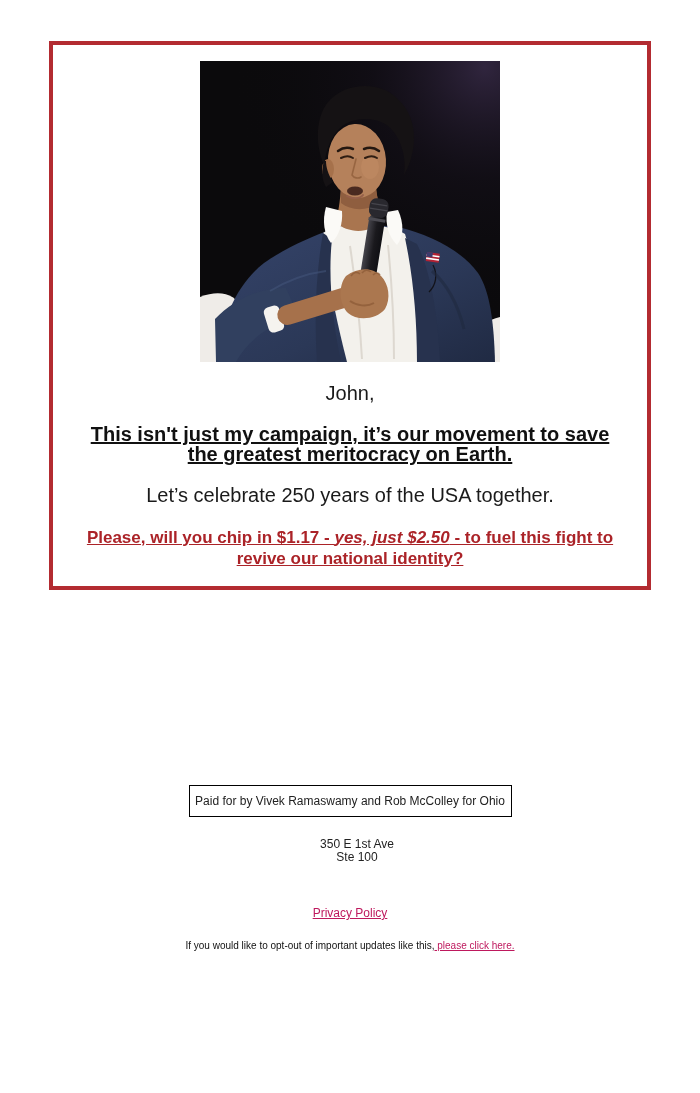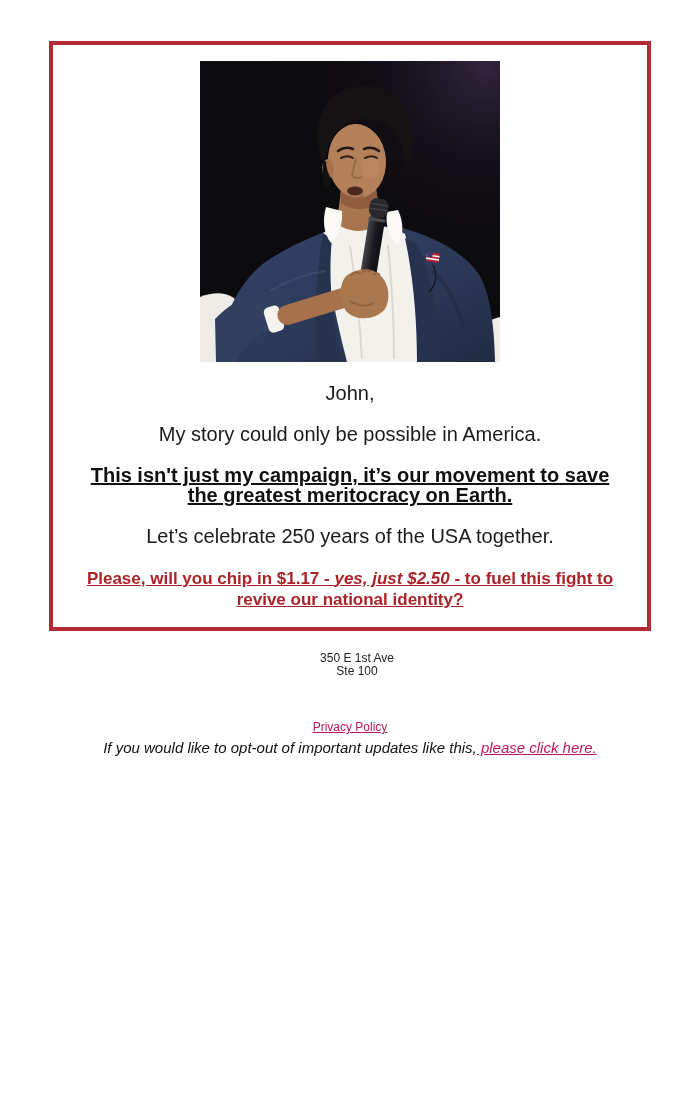--- a/index.html
+++ b/index.html
@@ -29,21 +29,21 @@
     font-family:"Liberation Sans", sans-serif;
   }
   .footer{ text-align:center; }
   .paid-box{
     box-sizing:border-box;width:323px;margin:195px auto 0;
     border:1px solid #000000;padding:9px 4px;
     font-size:12px;line-height:12px;color:#222222;
   }
   .address-block{margin-top:21px;font-size:12px;line-height:12.5px;color:#222222;margin-left:14px;}
   .privacy-row{margin-top:44px;font-size:12px;line-height:12px;}
-  .optout-row{margin-top:8px;font-size:15px;line-height:13px;color:#111111;font-style:italic;}
+  .optout-row{margin-top:20px;font-size:10px;line-height:13px;color:#111111;}
   a.blue-link{color:#be185d;text-decoration:underline;cursor:pointer;}
 </style>
 </head>
 <body>
 
 <div>
 
   <div class="hero-box">
 
     <svg class="photo-wrap" viewBox="0 0 300 301" aria-hidden="true">
@@ -126,33 +126,33 @@
         <rect width="6" height="4.6" fill="#3c3b6e"></rect>
       </g>
       <path d="M233,204 C238,214 236,224 229,231" stroke="#111014" stroke-width="1.3" fill="none" opacity="0.9"></path>
 
       <path d="M70,230 C90,218 110,212 126,210" stroke="#46587e" stroke-width="2" fill="none" opacity="0.5"></path>
       <path d="M232,210 C248,224 258,244 264,268" stroke="#1f2940" stroke-width="3" fill="none" opacity="0.6"></path>
     </svg>
 
     <p>John,</p>
 
-    <p>My story could only be possible in America.</p>
 
     <p class="para-bold">This isn't just my campaign, it’s our movement to save the greatest meritocracy on Earth.</p>
 
     <p>Let’s celebrate 250 years of the USA together.</p>
 
     <a class="donate-link"><span>Please, will you chip in $1.17 - </span><em>yes, just $2.50</em><span> - to fuel this fight to revive our national identity?</span></a>
 
 
   </div>
 
   <div class="footer">
 
+    <div class="paid-box">Paid for by Vivek Ramaswamy and Rob McColley for Ohio</div>
 
     <div class="address-block">
       <div>350 E 1st Ave</div>
       <div>Ste 100</div>
     </div>
 
     <div class="privacy-row">
       <a class="blue-link">Privacy Policy</a>
     </div>
 

